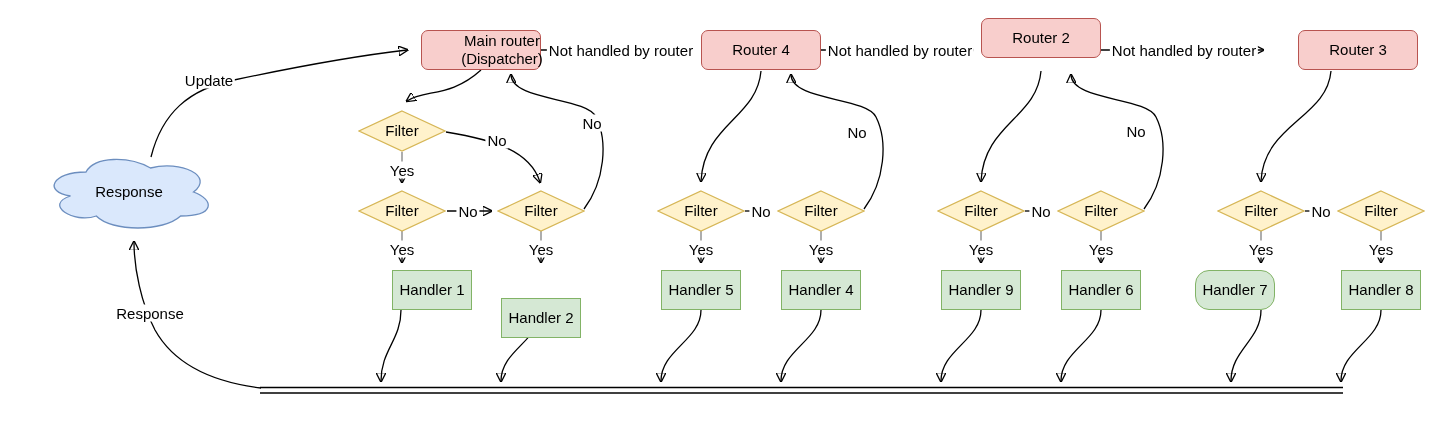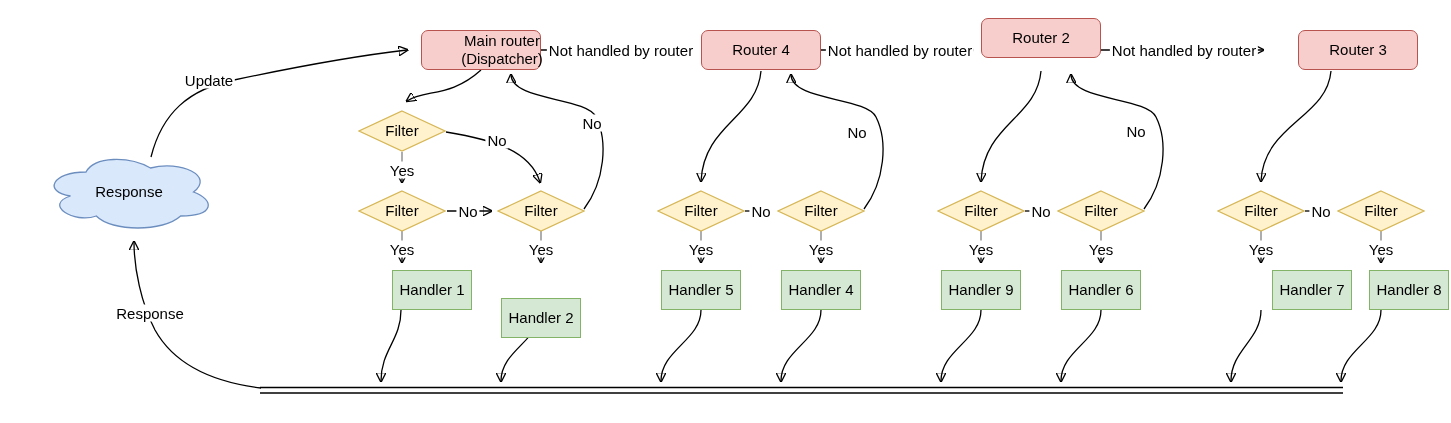--- a/index.html
+++ b/index.html
@@ -178,24 +178,24 @@
   </div>
   <div class="node handler" style="left:781px;top:270px;justify-content:center;">
     <div class="node-label">Handler 4</div>
   </div>
   <div class="node handler" style="left:941px;top:270px;">
     <div class="node-label">Handler 9</div>
   </div>
   <div class="node handler" style="left:1061px;top:270px;">
     <div class="node-label">Handler 6</div>
   </div>
-  <div class="node handler" style="left:1272px;top:270px;">
+  <div class="node handler" style="left:1195px;top:270px;border-radius:14px;">
     <div class="node-label">Handler 7</div>
   </div>
-  <div class="node handler" style="left:1341px;top:270px;margin-left:28px;">
+  <div class="node handler" style="left:1341px;top:270px;">
     <div class="node-label">Handler 8</div>
   </div>
 
   <div class="edge-label" style="left:209px;top:80px;">Update</div>
   <div class="edge-label" style="left:150px;top:313px;text-align:center;">Response</div>
 
   <div class="edge-label" style="left:621px;top:50px;">Not handled by router</div>
   <div class="edge-label" style="left:900px;top:50px;">Not handled by router</div>
   <div class="edge-label" style="left:1184px;top:50px;">Not handled by router</div>
 

